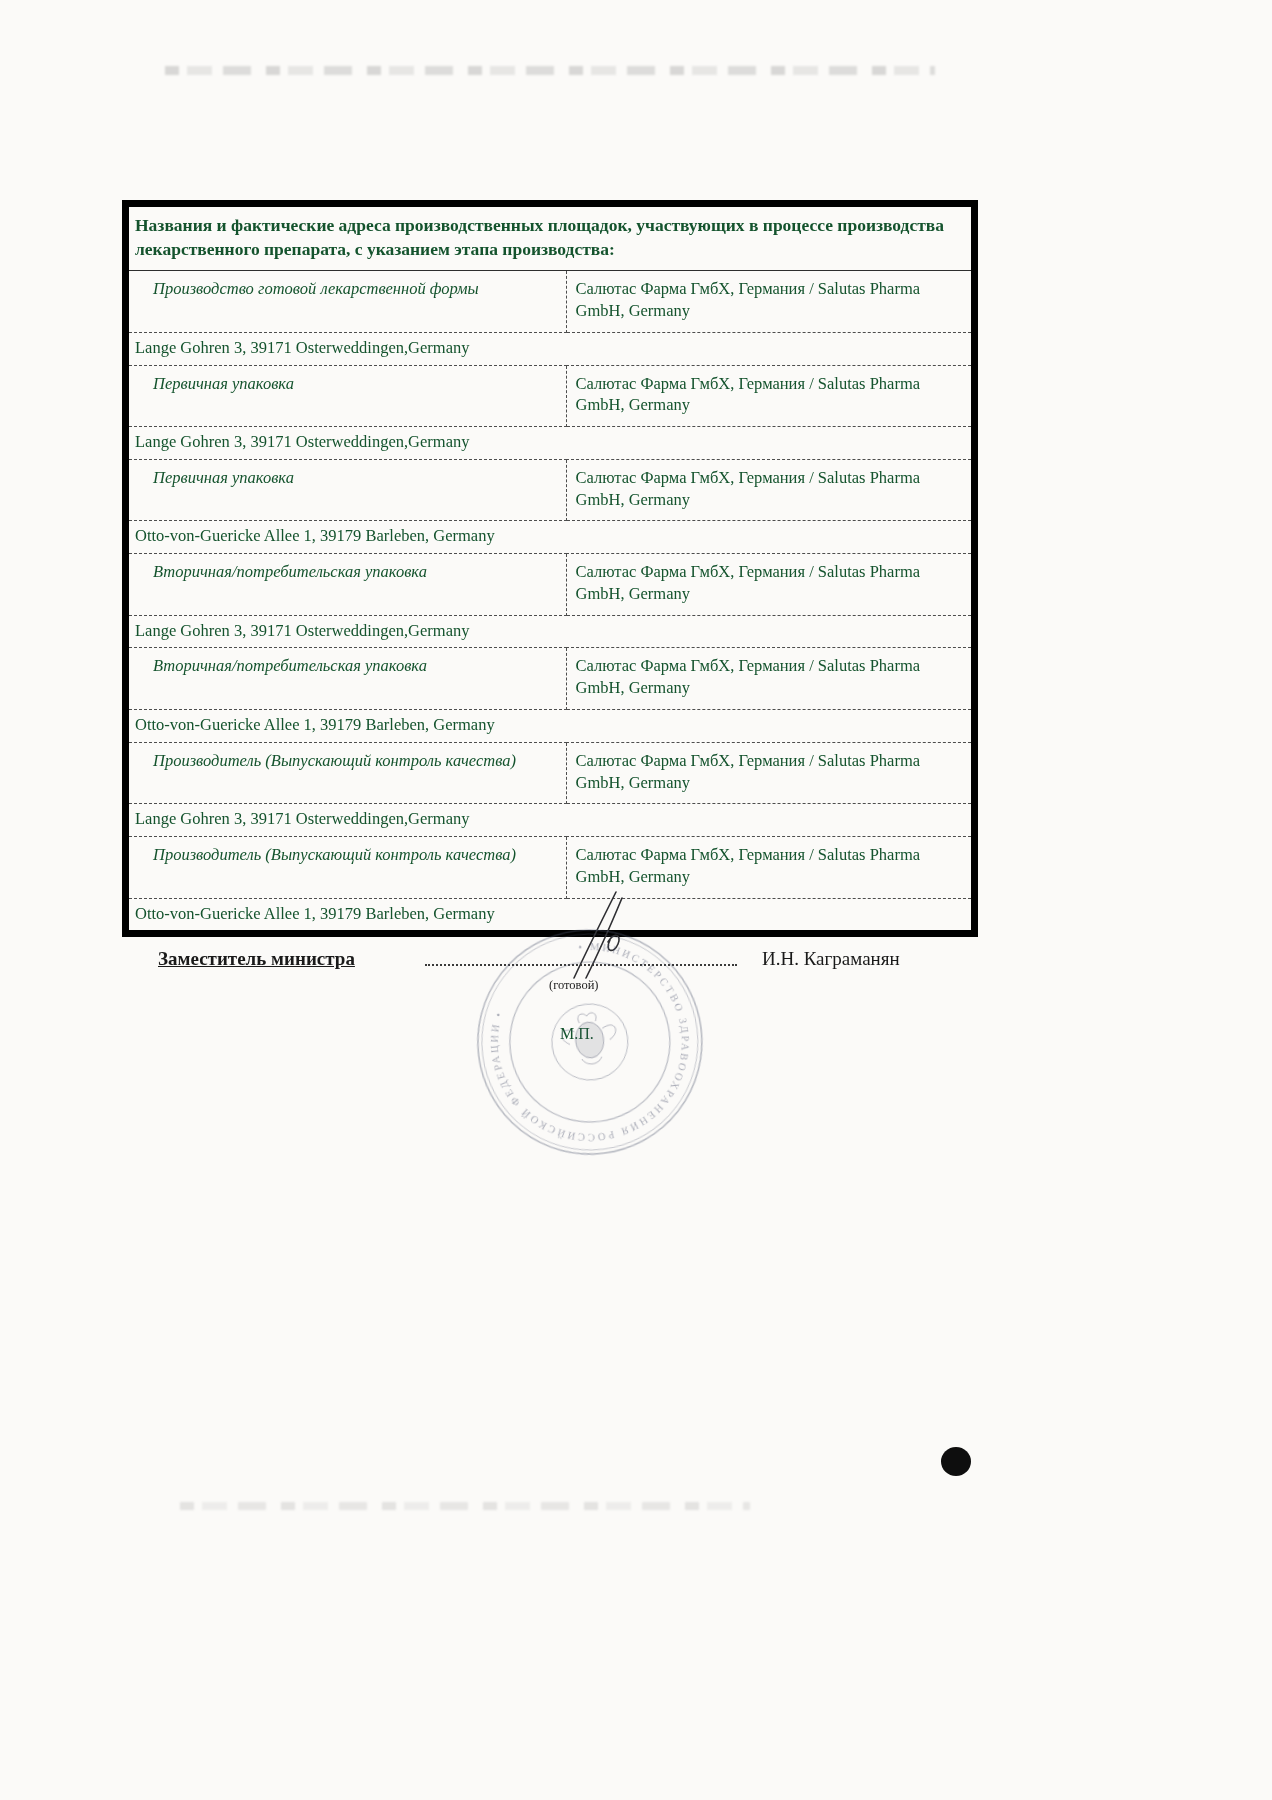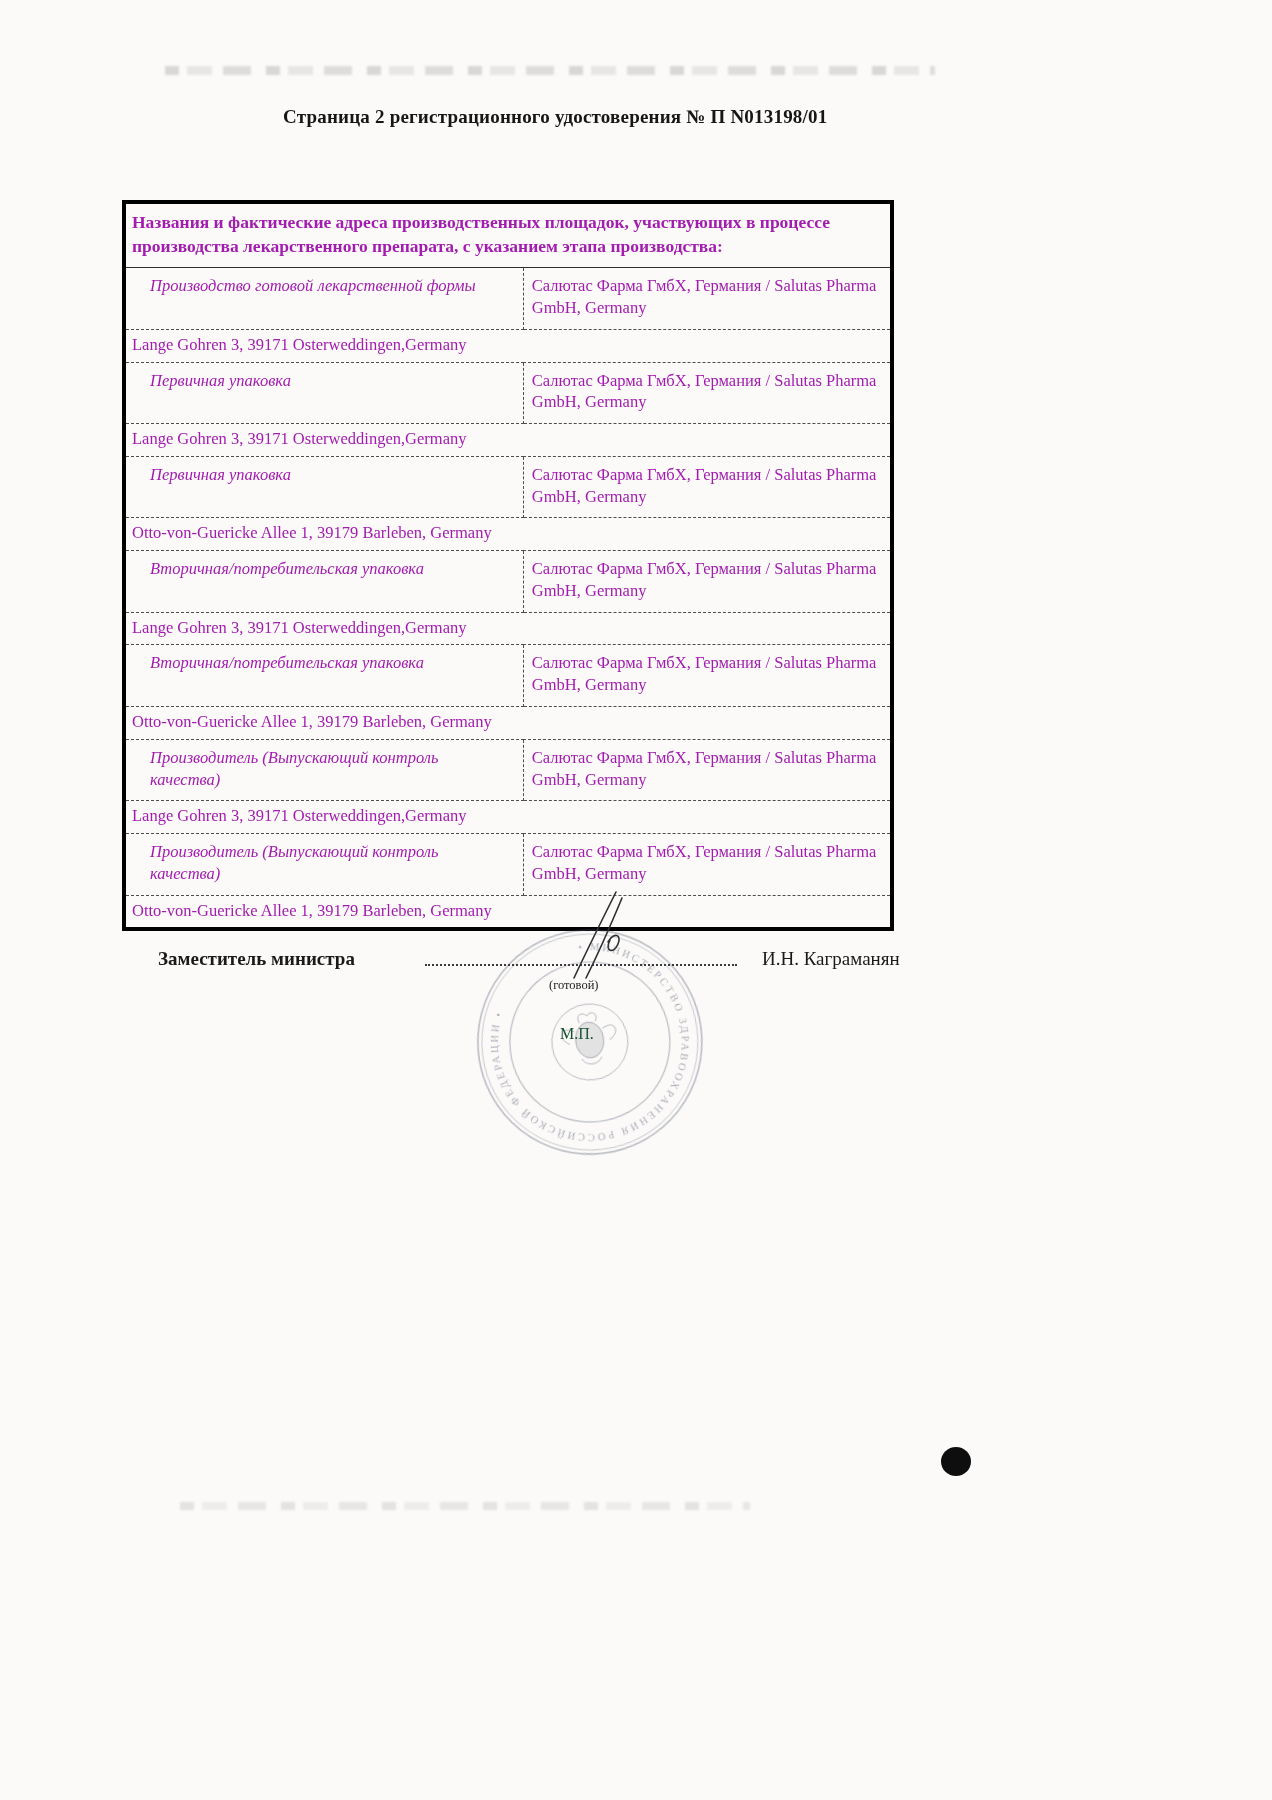--- a/index.html
+++ b/index.html
@@ -41,26 +41,26 @@
     font-size: 19px;
     font-weight: 600;
     letter-spacing: 0.2px;
     color: #161616;
   }
 
   
   .doc-table {
     position: absolute;
     left: 122px; top: 200px;
-    width: 772px;
+    width: 856px;
     border-collapse: collapse;
     font-size: 16.5px;
     line-height: 1.32;
-    color: #a21caf;
-    border: 4px solid #000000;
+    color: #14532d;
+    border: 7px solid #000000;
   }
   .doc-table th, .doc-table td {
     border: 1px dashed #4d4d4d;
     vertical-align: top;
     text-align: left;
   }
   .doc-table th.table-title {
     border: 1px solid #2e2e2e;
     font-size: 17.5px;
     font-weight: bold;
@@ -79,20 +79,21 @@
   .address-cell {
     padding: 4px 10px 6px 6px;
   }
 
   
   .signer-title {
     position: absolute;
     left: 158px; top: 948px;
     font-size: 19px;
     font-weight: bold;
+    text-decoration: underline;
   }
   .sig-line {
     position: absolute;
     left: 425px; top: 964px;
     width: 312px;
     border-top: 2px dotted #3a3a3a;
     height: 0;
   }
   .signer-name {
     position: absolute;
@@ -125,21 +126,20 @@
     left: 556px; top: 878px;
   }
 </style>
 </head>
 <body>
 
 <div class="page">
 
   <div class="smudge smudge-top"></div>
 
-  <div class="page-header">Страница  2 регистрационного удостоверения № П N013198/01</div>
 
   <table class="doc-table">
     <thead>
       <tr>
         <th class="table-title" colspan="2">Названия и фактические адреса производственных площадок, участвующих в процессе производства лекарственного препарата, с указанием этапа производства:</th>
       </tr>
     </thead>
     <tbody>
         <tr>
           <td class="stage-cell">Производство готовой лекарственной формы</td>

